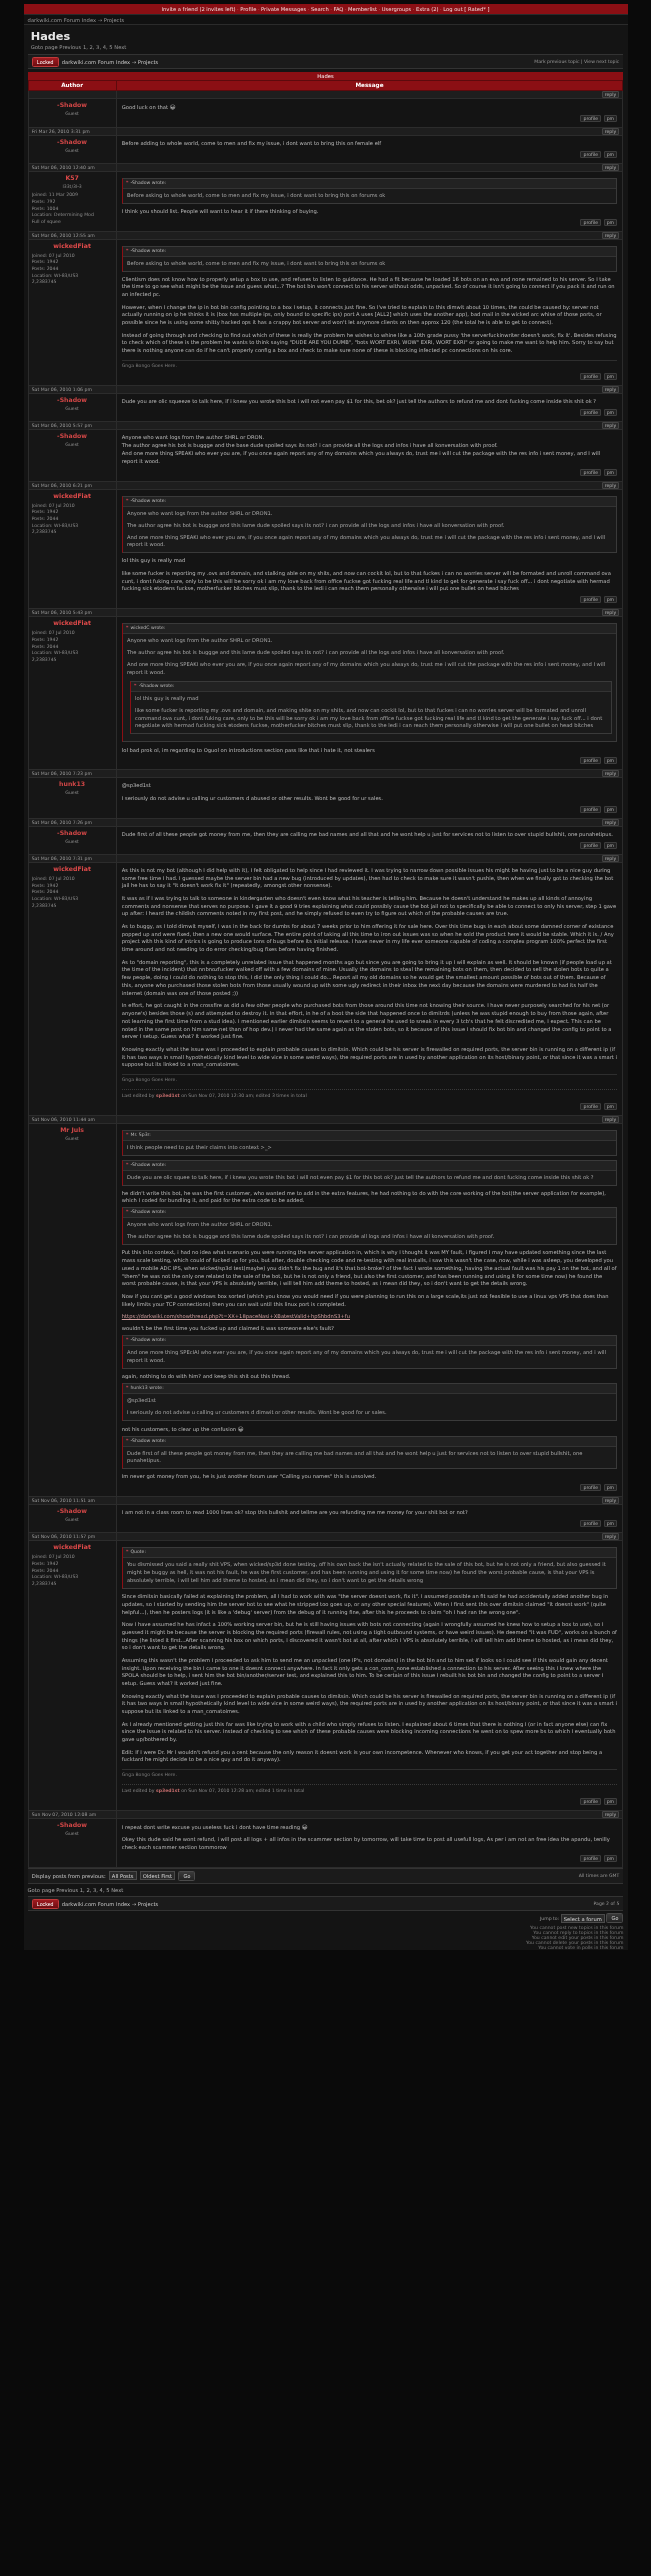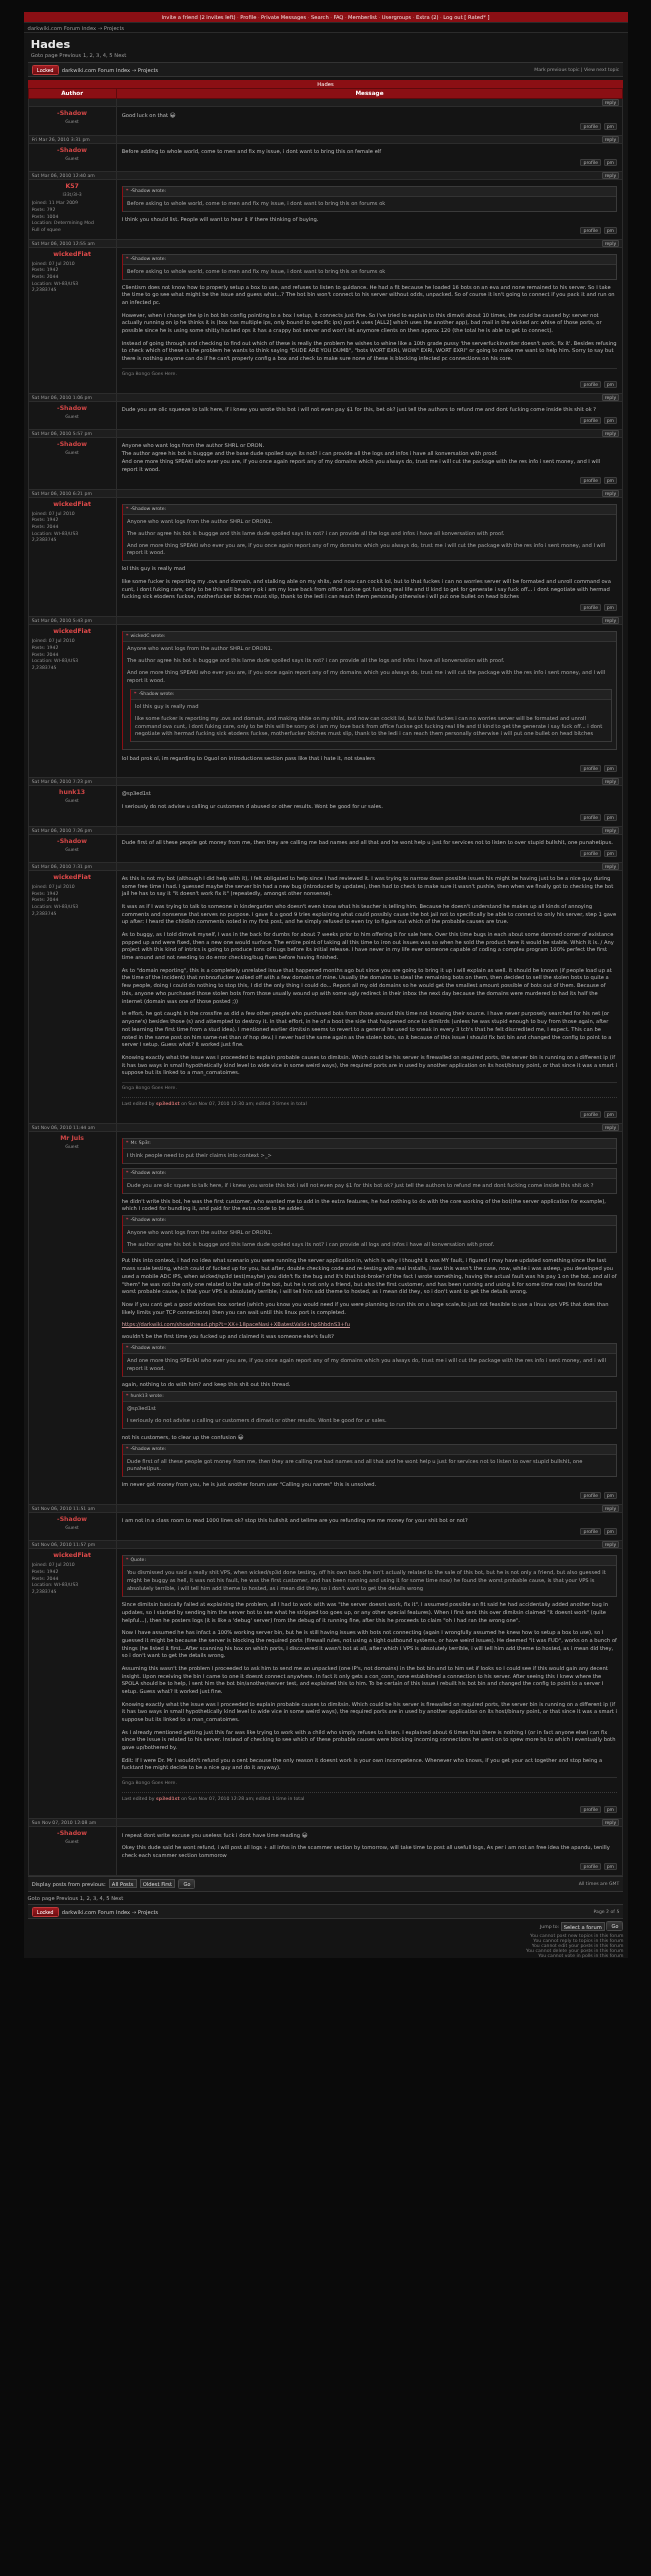--- a/index.html
+++ b/index.html
@@ -5,21 +5,21 @@
   * { box-sizing: border-box; }
   html, body {
     margin: 0; padding: 0;
     background: #0a0a0a;
     color: #c9c9c9;
     font-family: "DejaVu Sans", "Liberation Sans", sans-serif;
     font-size: 5.7px;
   }
   .page {
     width: 604px;
-    margin: 12px auto;
+    margin: 4px auto;
     background: #141414;
     position: relative;
   }
   
   .topnav {
     background: #8b0f14;
     color: #f2dede;
     font-size: 5.2px;
     text-align: center;
     padding: 2.1px 3.1px;

